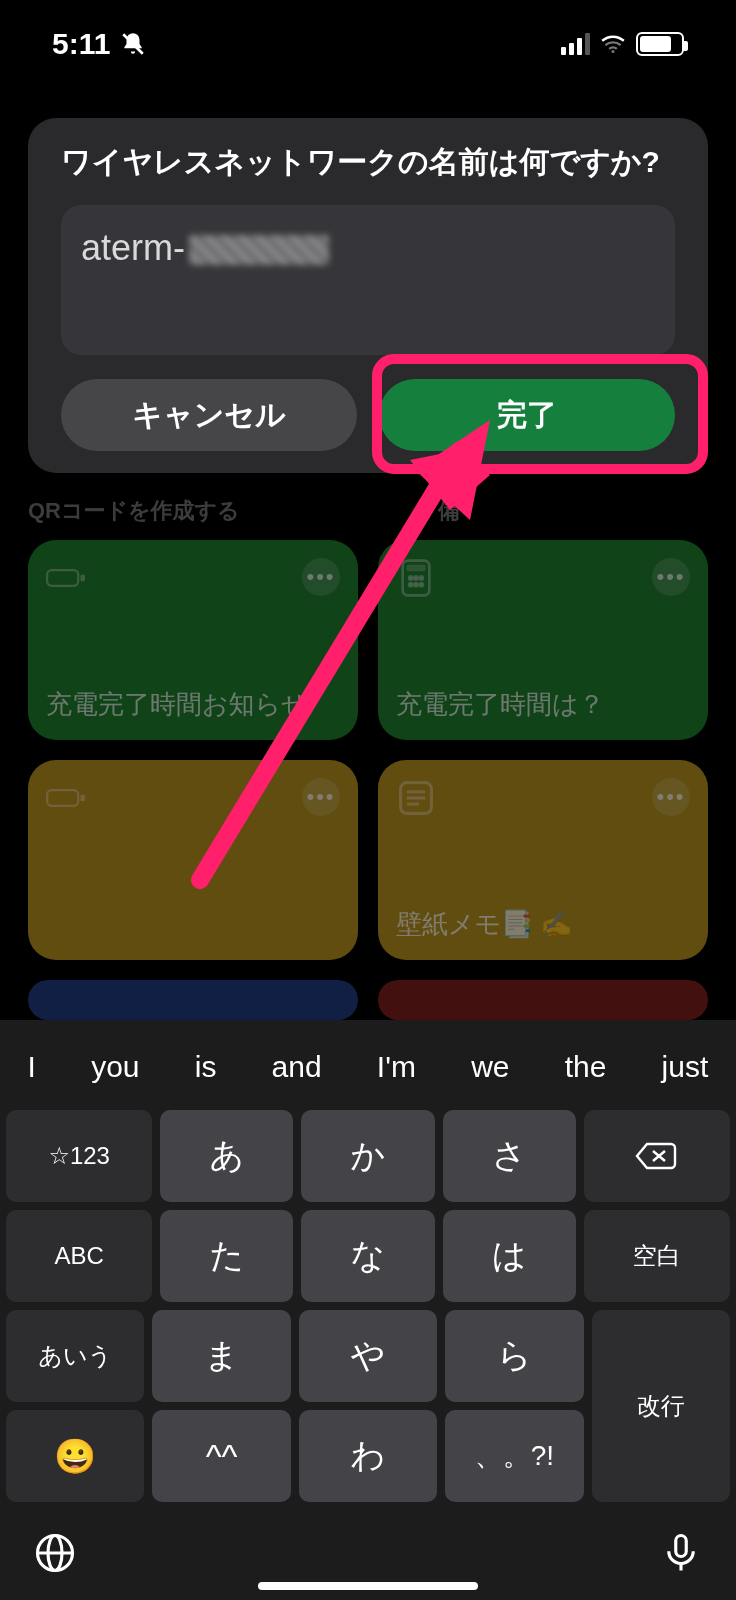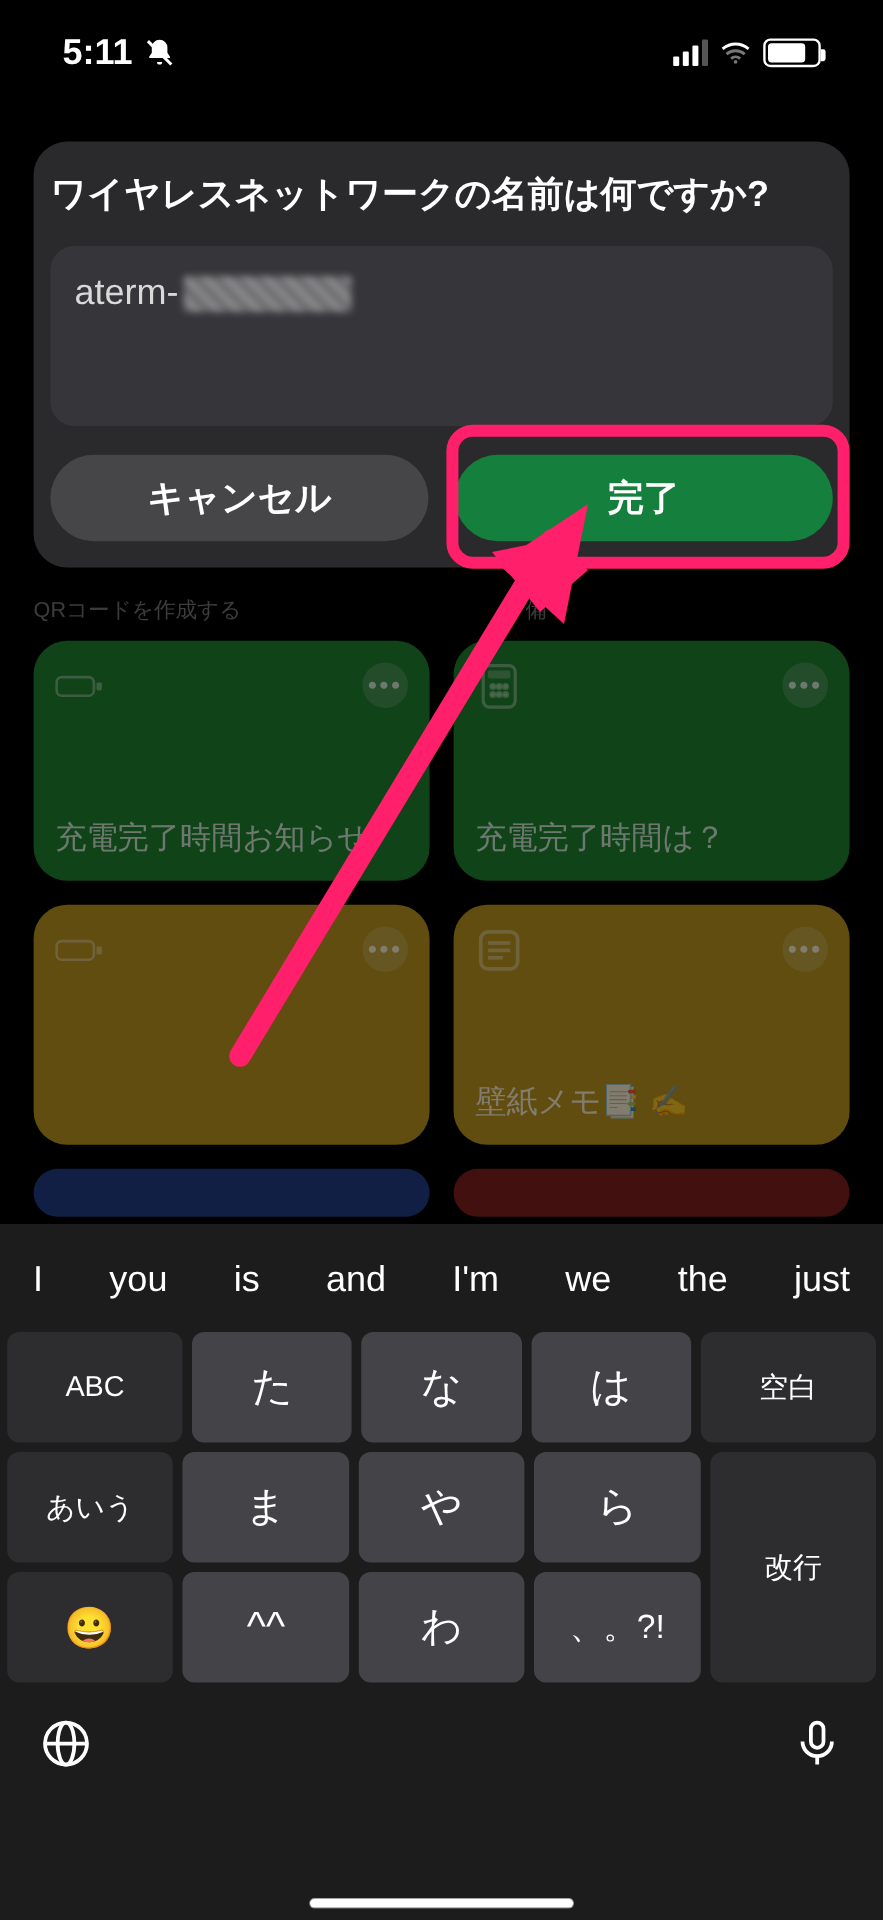--- a/index.html
+++ b/index.html
@@ -14,39 +14,39 @@
   .cell-bars span { width: 5px; background: #fff; border-radius: 1px; }
   .cell-bars span:nth-child(1){height:8px;} .cell-bars span:nth-child(2){height:12px;} .cell-bars span:nth-child(3){height:17px;} .cell-bars span:nth-child(4){height:22px; background:#555;}
   .wifi-icon { width: 26px; height: 20px; }
   .battery { width: 48px; height: 24px; border: 2px solid #fff; border-radius: 6px; position: relative; display:flex; align-items:center; }
   .battery::after { content:""; position:absolute; right:-6px; top:7px; width:4px; height:10px; background:#fff; border-radius:0 2px 2px 0; }
   .battery-fill { width: 70%; height: 80%; margin-left:2px; background:#fff; border-radius:3px; }
 
   
   .tiles { position: absolute; top: 496px; left: 28px; right: 28px; display: grid; grid-template-columns: 1fr 1fr; gap: 20px; z-index: 1; }
   .label-row { grid-column: 1/3; display:grid; grid-template-columns:1fr 1fr; gap:20px; margin-bottom: -6px; }
-  .label-row div { color: #6e6e72; font-size: 18px; font-weight: 400; }
+  .label-row div { color: #6e6e72; font-size: 22px; font-weight: 700; }
   .tile { height: 200px; border-radius: 28px; position: relative; padding: 18px; display:flex; flex-direction:column; justify-content:space-between; }
   .tile.green { background: #1f7a2e; }
   .tile.yellow { background: #b08c1c; }
   .tile.blue { background: #1e3a7a; }
   .tile.red  { background: #7a1e1e; }
   .tile .icon { width: 40px; height: 40px; opacity: .6; }
   .tile .more { position:absolute; top:18px; right:18px; width:38px; height:38px; border-radius:19px; background:rgba(255,255,255,.15); display:flex; align-items:center; justify-content:center; color:rgba(255,255,255,.7); font-size:22px; letter-spacing:2px;}
   .tile .title { color: rgba(255,255,255,.75); font-size: 26px; font-weight:500; }
   .stub-row { grid-column: 1/3; display:grid; grid-template-columns:1fr 1fr; gap:20px; }
   .stub-row .tile { height: 40px; }
 
   
   .dim { position:absolute; inset:0; background: rgba(0,0,0,.45); z-index:2; }
 
   
-  .dialog { position:absolute; top:118px; left:28px; right:28px; background: rgba(44,44,46,.95); border-radius: 28px; padding: 24px 14px 22px; z-index:5; }
+  .dialog { position:absolute; top:118px; left:28px; right:28px; background: rgba(44,44,46,.95); border-radius: 28px; padding: 24px 33px 22px; z-index:5; }
   .dialog h1 { color:#fff; font-size: 30px; font-weight:700; margin-bottom: 22px; }
-  .dialog .input-box { background: rgba(60,60,64,.7); border-radius: 20px; height: 150px; padding: 22px 20px; color:#d9d9d9; font-size: 30px; }
+  .dialog .input-box { background: rgba(60,60,64,.7); border-radius: 20px; height: 150px; padding: 22px 20px; color:#d9d9d9; font-size: 36px; }
   .input-box .obscured { display:inline-block; width:140px; height:30px; background: repeating-linear-gradient(45deg,#6b6b6d 0 6px,#8a8a8c 6px 12px); filter: blur(3px); vertical-align: middle; border-radius:3px; margin-left:4px;}
   .dialog .btn-row { display:grid; grid-template-columns:1fr 1fr; gap:22px; margin-top: 24px; }
   .btn { height: 72px; border-radius: 44px; display:flex; align-items:center; justify-content:center; font-size:30px; font-weight:600; border:none; }
   .btn.cancel { background: rgba(90,90,94,.6); color:#fff; }
   .btn.done   { background: #15803d; color:#fff; }
 
   
   .highlight { position:absolute; border: 10px solid #ff1f6b; border-radius: 22px; z-index:6; pointer-events:none; }
   .arrow { position:absolute; z-index:6; pointer-events:none; }
 
@@ -169,20 +169,33 @@
     <span>I</span>
     <span>you</span>
     <span>is</span>
     <span>and</span>
     <span>I'm</span>
     <span>we</span>
     <span>the</span>
     <span>just</span>
   </div>
   <div class="keys">
+    <div class="krow" style="grid-template-columns: 1.1fr 1fr 1fr 1fr 1.1fr;">
+      <div class="key func">☆123</div>
+      <div class="key">あ</div>
+      <div class="key">か</div>
+      <div class="key">さ</div>
+      <div class="key func">
+        <svg width="44" height="32" viewBox="0 0 44 32" fill="none" stroke="#fff" stroke-width="2.4">
+            <path d="M12 4h24a4 4 0 0 1 4 4v16a4 4 0 0 1-4 4H12L2 16 12 4z"></path>
+            <line x1="18" y1="11" x2="30" y2="21"></line>
+            <line x1="30" y1="11" x2="18" y2="21"></line>
+          </svg>
+      </div>
+    </div>
     <div class="krow" style="grid-template-columns: 1.1fr 1fr 1fr 1fr 1.1fr;">
       <div class="key func">ABC</div>
       <div class="key">た</div>
       <div class="key">な</div>
       <div class="key">は</div>
       <div class="key func">空白</div>
     </div>
     <div class="wrap45">
       <div class="key func">あいう</div>
       <div class="key">ま</div>

